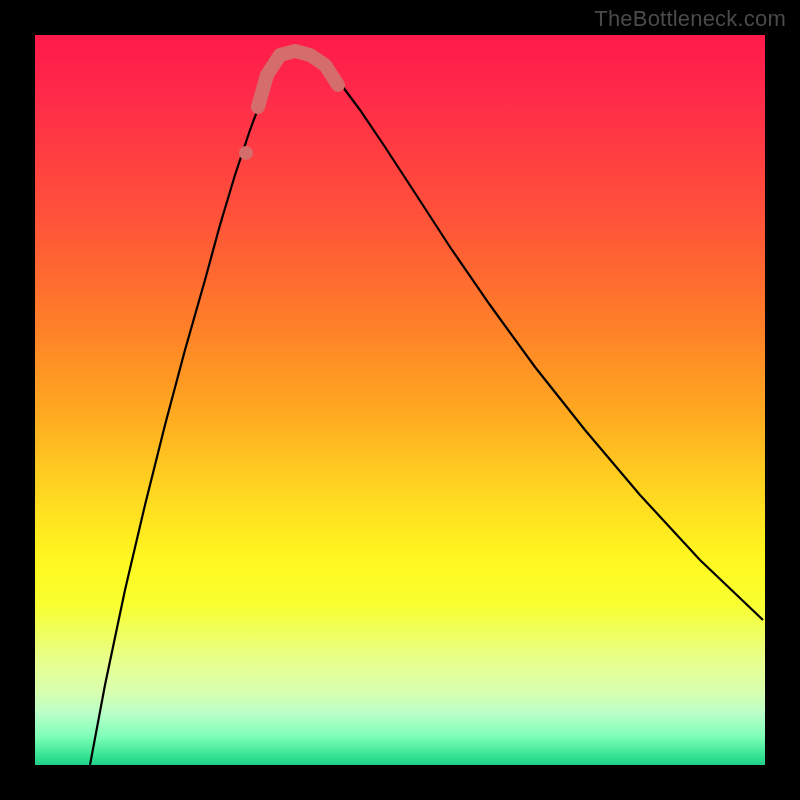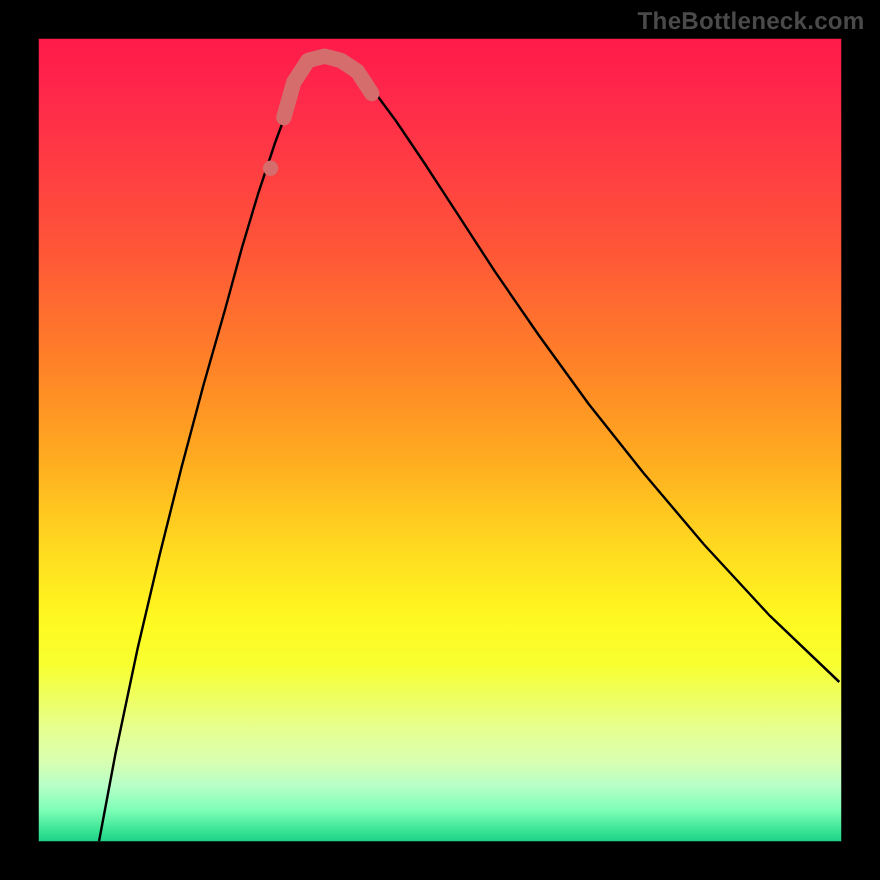--- a/index.html
+++ b/index.html
@@ -48,21 +48,21 @@
       #30e090 99%,
       #20d088 100%
     );
   }
   .watermark {
     position: absolute;
     top: 6px;
     right: 14px;
     color: #4a4a4a;
     font-size: 22px;
-    font-weight: 700;
+    font-weight: 400;
     letter-spacing: 0.2px;
     user-select: none;
   }
   svg.curve {
     position: absolute;
     inset: 0;
     width: 100%;
     height: 100%;
     overflow: visible;
   }

